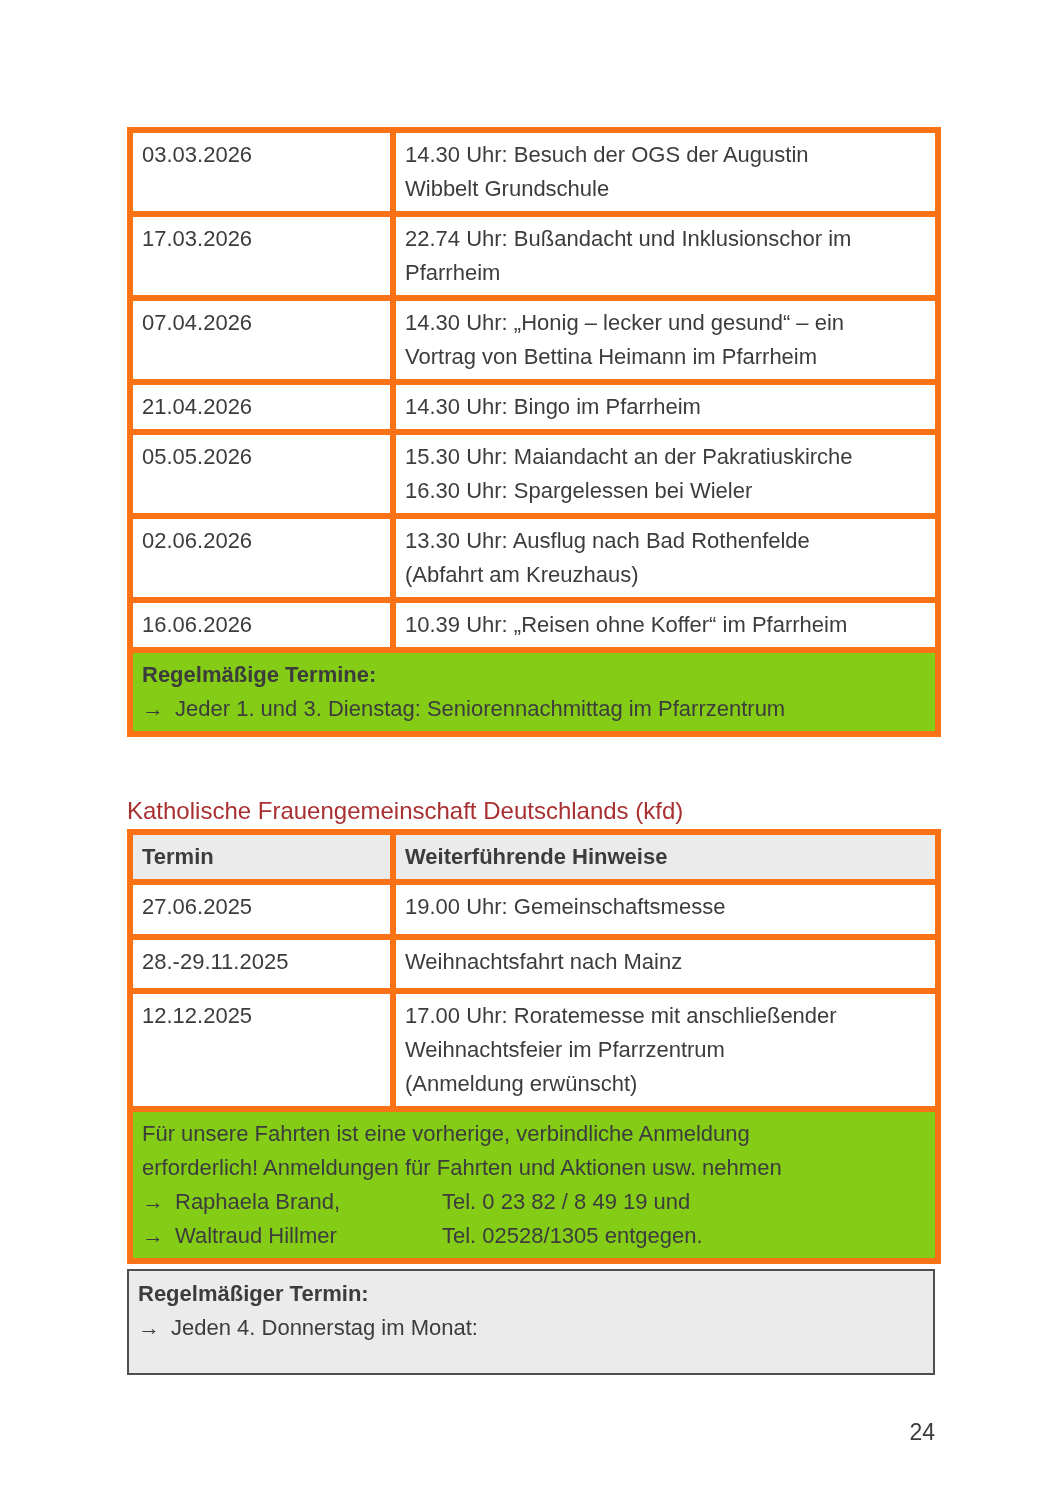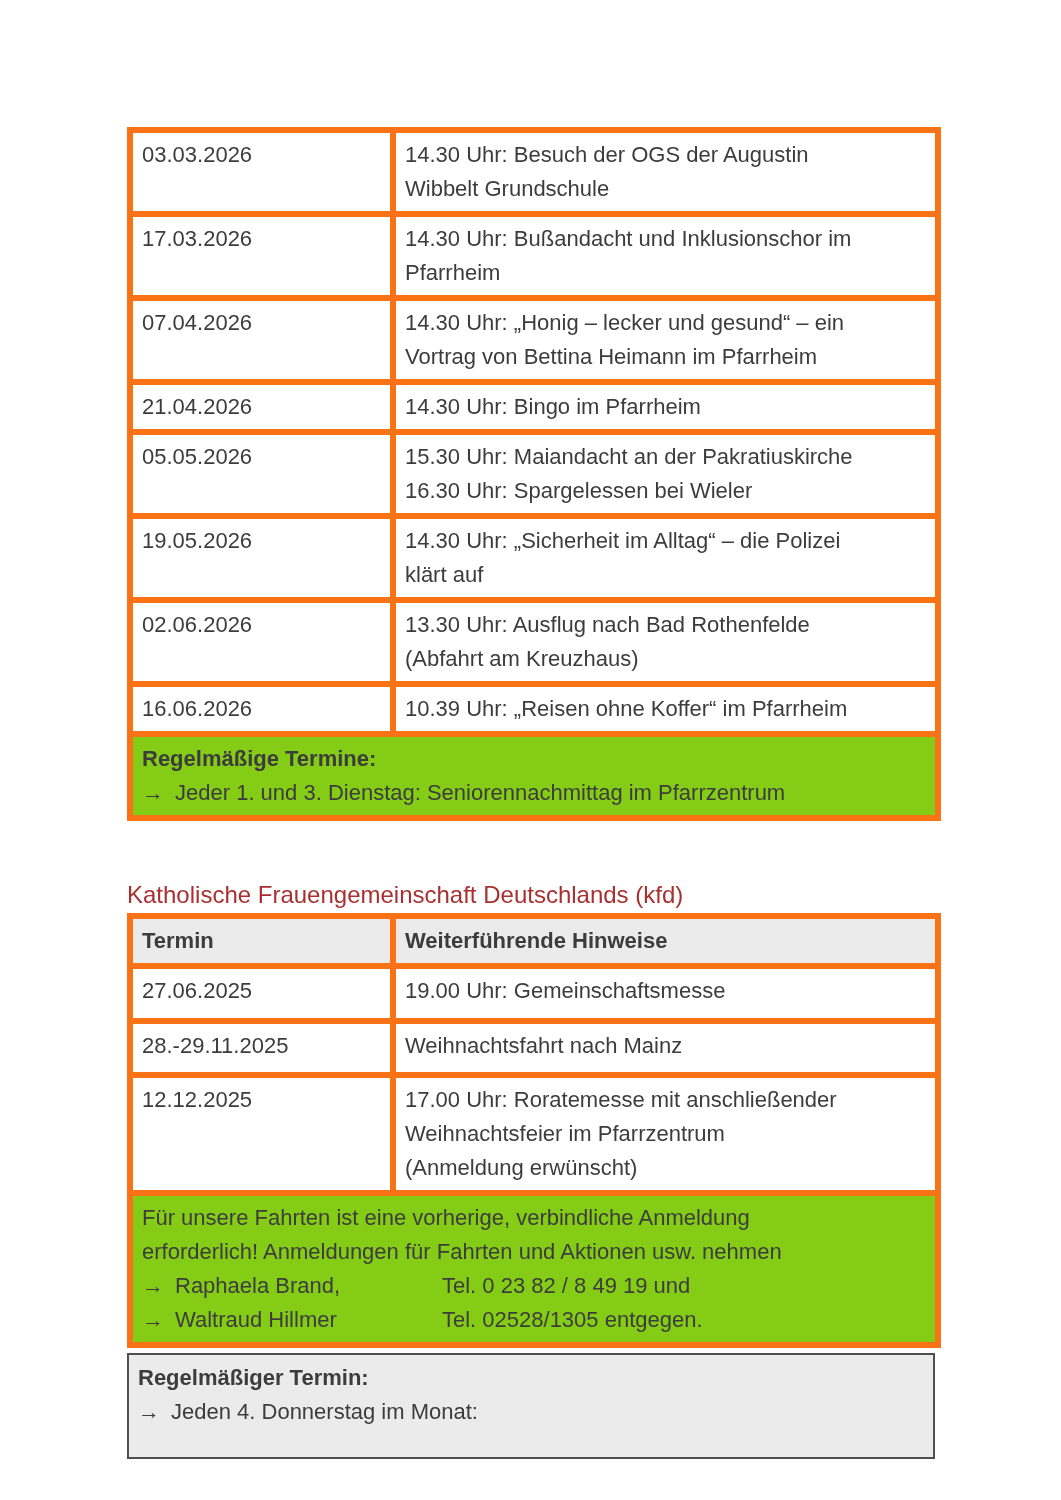--- a/index.html
+++ b/index.html
@@ -65,41 +65,36 @@
         <col class="c-desc">
       </colgroup>
     <tbody>
       <tr style="height:71px">
         <td>03.03.2026</td>
         <td class="desc">14.30 Uhr: Besuch der OGS der Augustin
 Wibbelt Grundschule</td>
       </tr>
       <tr style="height:70px">
         <td>17.03.2026</td>
-        <td class="desc">14.30 Uhr: Bußandacht und Inklusionschor im
+        <td class="desc">22.74 Uhr: Bußandacht und Inklusionschor im
 Pfarrheim</td>
       </tr>
       <tr style="height:72px">
         <td>07.04.2026</td>
         <td class="desc">14.30 Uhr: „Honig – lecker und gesund“ – ein
 Vortrag von Bettina Heimann im Pfarrheim</td>
       </tr>
       <tr style="height:50px">
         <td>21.04.2026</td>
         <td class="desc">14.30 Uhr: Bingo im Pfarrheim</td>
       </tr>
       <tr style="height:72px">
         <td>05.05.2026</td>
         <td class="desc">15.30 Uhr: Maiandacht an der Pakratiuskirche
 16.30 Uhr: Spargelessen bei Wieler</td>
-      </tr>
-      <tr style="height:70px">
-        <td>19.05.2026</td>
-        <td class="desc">14.30 Uhr: „Sicherheit im Alltag“ – die Polizei
-klärt auf</td>
       </tr>
       <tr style="height:70px">
         <td>02.06.2026</td>
         <td class="desc">13.30 Uhr: Ausflug nach Bad Rothenfelde
 (Abfahrt am Kreuzhaus)</td>
       </tr>
       <tr style="height:50px">
         <td>16.06.2026</td>
         <td class="desc">10.39 Uhr: „Reisen ohne Koffer“ im Pfarrheim</td>
       </tr>

